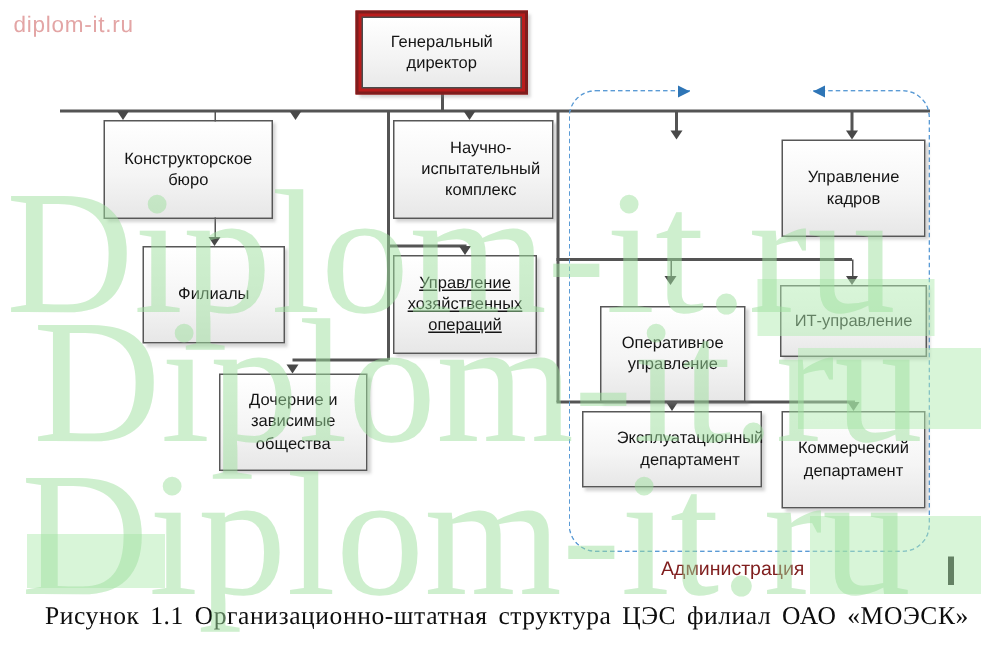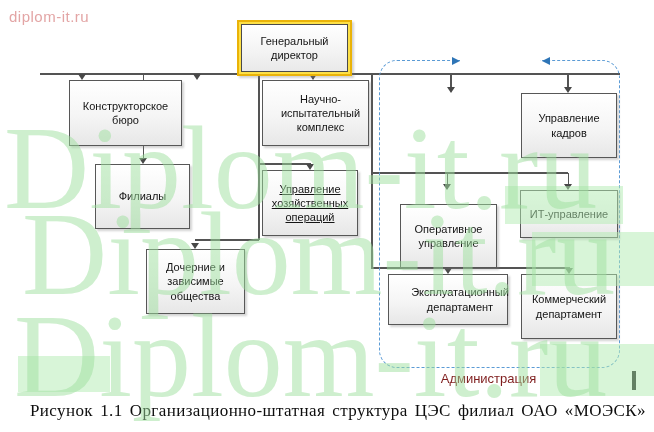--- a/index.html
+++ b/index.html
@@ -4,22 +4,22 @@
 <style>
   html,body{margin:0;padding:0;background:#ffffff;}
   .screen{position:relative;width:654px;height:432px;background:#ffffff;overflow:hidden;
           font-family:"Liberation Sans",sans-serif;}
   
   .node{position:absolute;box-sizing:border-box;border:1.3px solid #575757;
         background:linear-gradient(180deg,#ffffff 0%,#f5f5f5 55%,#e7e7e7 100%);
         display:flex;align-items:center;justify-content:center;text-align:center;
         font-size:11px;line-height:1.3;color:#141414;padding:2px;
         box-shadow:2px 2px 2px rgba(130,130,130,.35);}
-  .node-outer{position:absolute;box-sizing:border-box;border:2px solid #eab308;background:#fde047;
-        padding:2px;box-shadow:2px 2px 2px rgba(130,130,130,.35);margin-top:13px;}
+  .node-outer{position:absolute;box-sizing:border-box;border:2px solid #7f1d1d;background:#b91c1c;
+        padding:2px;box-shadow:2px 2px 2px rgba(130,130,130,.35);}
   .node-inner{box-sizing:border-box;width:100%;height:100%;border:1px solid #4a4a4a;
         background:linear-gradient(180deg,#ffffff 0%,#f3f3f3 60%,#e9e9e9 100%);
         display:flex;align-items:center;justify-content:center;text-align:center;
         font-size:11px;line-height:1.3;color:#141414;}
   #n-director{left:237px;top:7px;width:115px;height:56px;}
   #n-konstr{left:25px;top:80px;width:113px;height:66px;margin-left:44px;}
   #n-centry{left:151px;top:80px;width:96px;height:66px;}
   #n-nauch{left:262px;top:80px;width:107px;height:66px;padding-left:12px;}
   #n-filialy{left:95px;top:164px;width:95px;height:65px;}
   #n-uhop{left:262px;top:170px;width:96px;height:66px;text-decoration:underline;}

